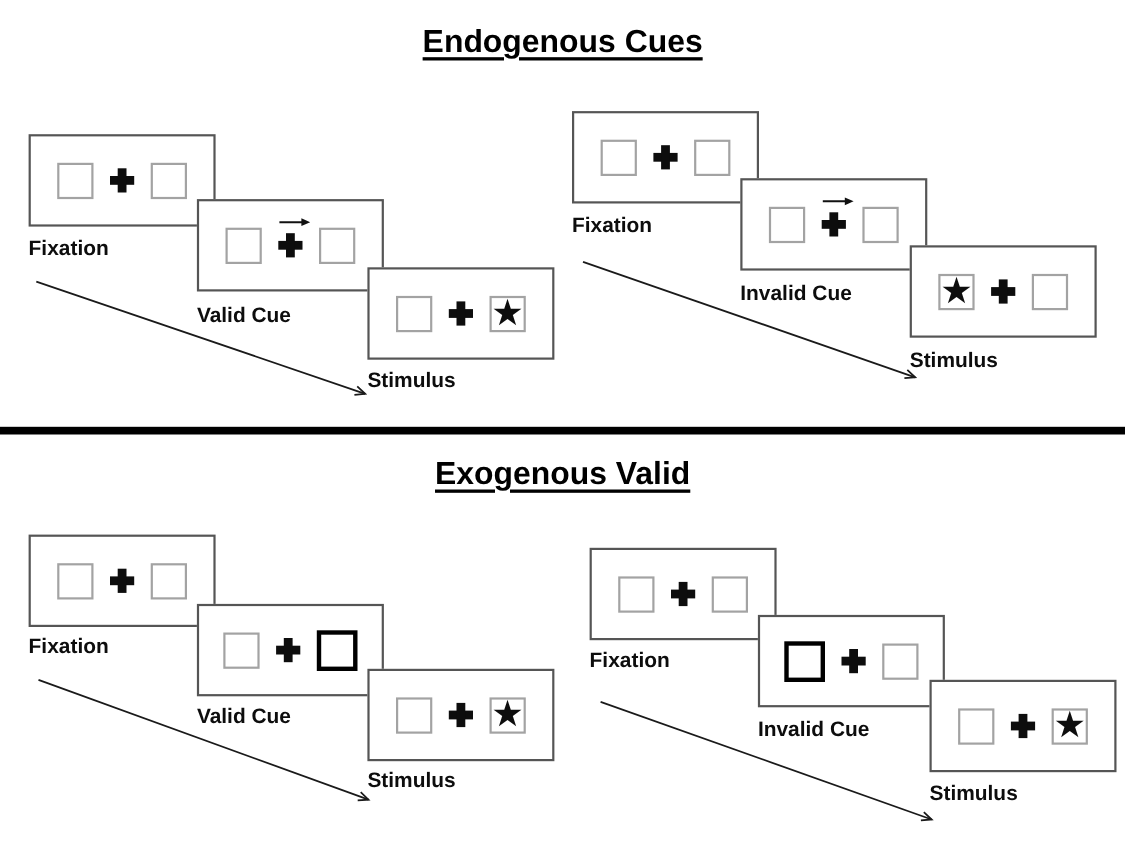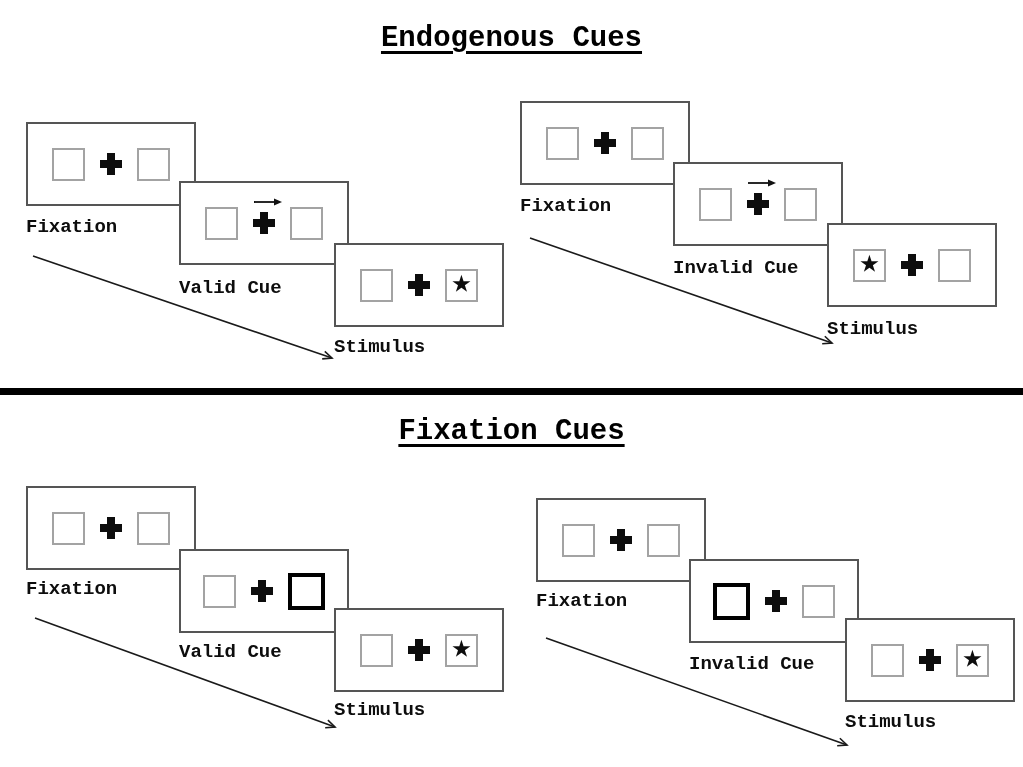--- a/index.html
+++ b/index.html
@@ -1,18 +1,18 @@
 <!DOCTYPE html>
 <html><head>
 <meta charset="utf-8">
 <style>
   html,body { margin:0; padding:0; background:#fff; }
   .stage {
     position:relative; width:1023px; height:767px; background:#ffffff;
-    font-family:Liberation Mono, monospace; overflow:hidden; color:#000;
+    font-family:Liberation Sans, sans-serif; overflow:hidden; color:#000;
   }
   .section-title {
     position:absolute; left:0; width:100%; text-align:center;
     font-size:29px; font-weight:bold; letter-spacing:0px;
   }
   .section-title .u {
     text-decoration:underline; text-decoration-thickness:3px; text-underline-offset:5px;
   }
   .divider {
     position:absolute; left:0; top:388px; width:1023px; height:7px; background:#000;
@@ -125,21 +125,21 @@
       <marker id="ah2" markerWidth="14" markerHeight="14" refX="10" refY="5" orient="auto" markerUnits="userSpaceOnUse">
         <path d="M1,1 L10,5 L1,9" fill="none" stroke="#1a1a1a" stroke-width="1.6"></path>
       </marker>
     </defs>
     <line x1="4" y1="4" x2="306" y2="109" stroke="#1a1a1a" stroke-width="1.6" marker-end="url(#ah2)"></line>
   </svg>
 
   <div class="divider"></div>
 
   <div class="section-title" style="top:415px;">
-    <span class="u">Fixation Cues</span>
+    <span class="u">Exogenous Valid</span>
   </div>
 
   <div class="panel" style="left:26px; top:486px;">
     <div class="sq"></div>
     <div class="plus-wrap">
         <div class="plus"></div>
       </div>
     <div class="sq"></div>
   </div>
   <div class="panel" style="left:179px; top:549px;">

